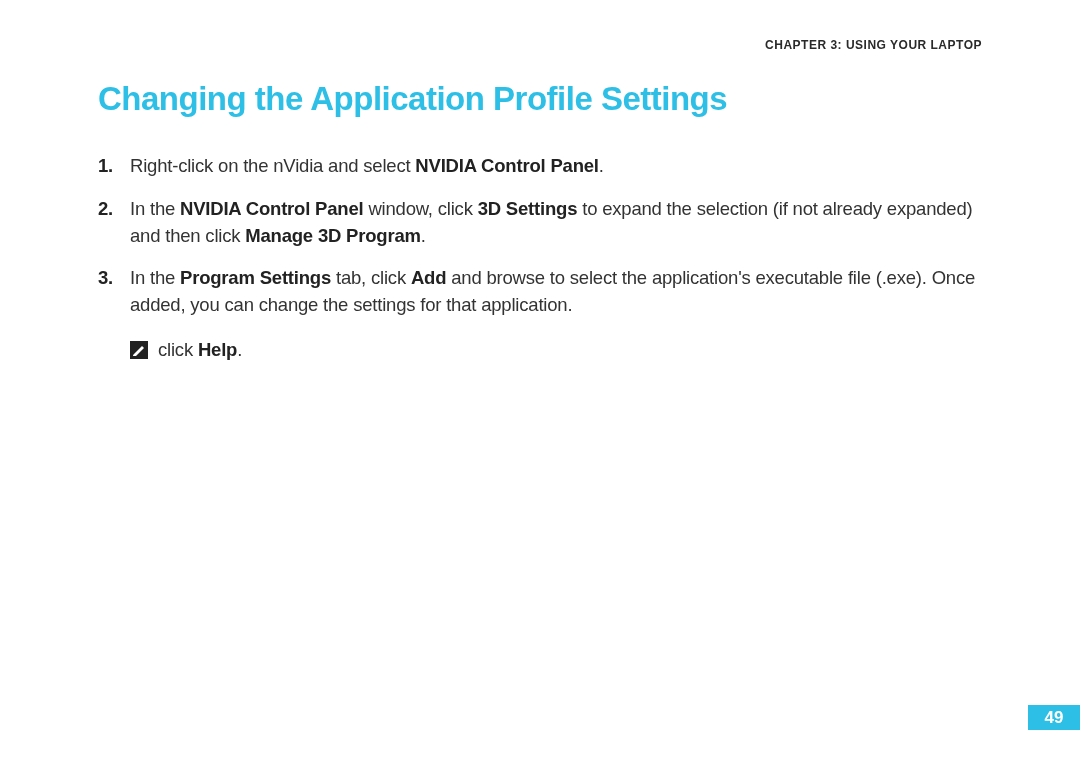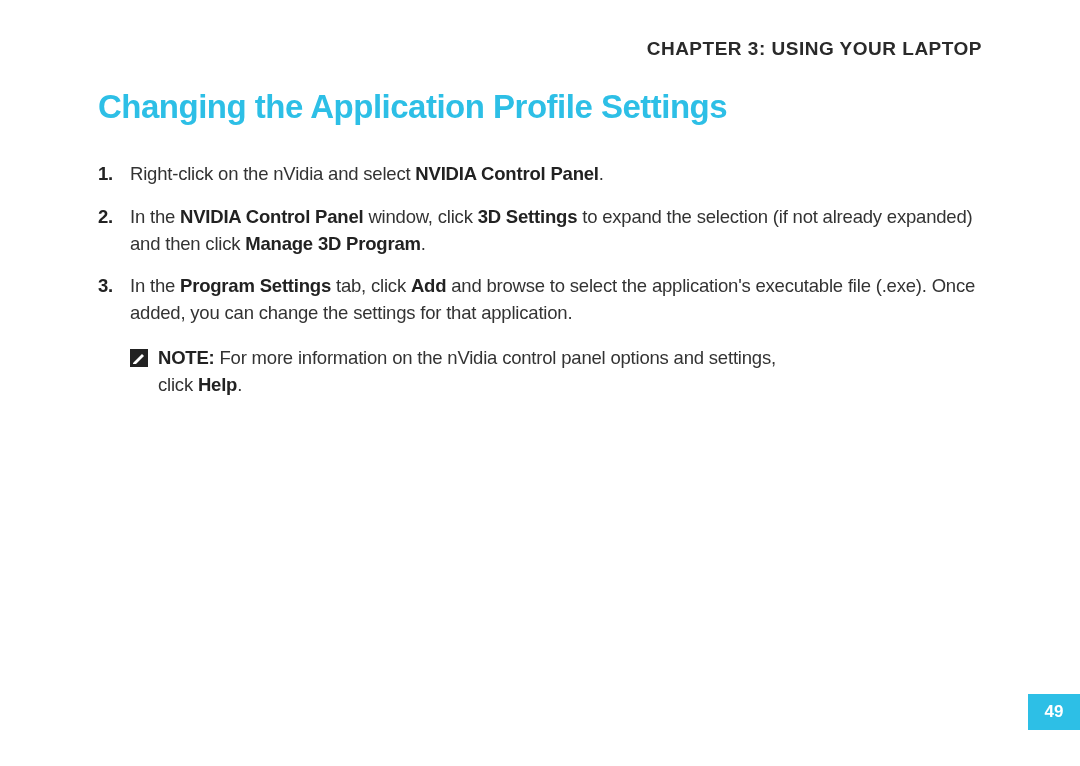--- a/index.html
+++ b/index.html
@@ -13,21 +13,21 @@
       font-family: Arial, Helvetica, sans-serif;
       background: #ffffff;
       position: relative;
       color: #2a2a2a;
     }
     .page {
       padding: 38px 98px 40px 98px;
     }
     .chapter-header {
       text-align: right;
-      font-size: 19px;
+      font-size: 12px;
       font-weight: bold;
       color: #2a2a2a;
       letter-spacing: 0.5px;
       margin-bottom: 28px;
     }
     .main-heading {
       font-size: 33px;
       font-weight: bold;
       color: #2dbfe6;
       letter-spacing: -0.5px;
@@ -92,21 +92,21 @@
     }
     .note-text .note-first-line {
       display: block;
       text-align-last: justify;
     }
     .page-number-tab {
       position: absolute;
       right: 0;
       bottom: 36px;
       width: 52px;
-      height: 36px;
+      height: 25px;
       background: #2dbfe6;
       color: #ffffff;
       font-weight: bold;
       font-size: 17px;
       display: flex;
       align-items: center;
       justify-content: center;
     }
     b {
       font-weight: bold;
@@ -136,20 +136,19 @@
 
 
   <div class="note-row">
     <div class="note-icon">
       <svg width="14" height="14" viewBox="0 0 14 14">
         <path d="M2 11 L10 3 L12 5 L4 13 L1 13 Z" fill="#fff"></path>
         <path d="M1 13 L4 13 L2 11 Z" fill="#fff"></path>
       </svg>
     </div>
     <div class="note-text">
-      <span class="note-first-line"><b>NOTE:</b><span> For more information on the nVidia control panel options and settings,</span></span>
       <span>click  </span><b>Help</b><span>.</span>
     </div>
   </div>
 
 </div>
 
 <div class="page-number-tab">49</div>
 
 </body></html>

